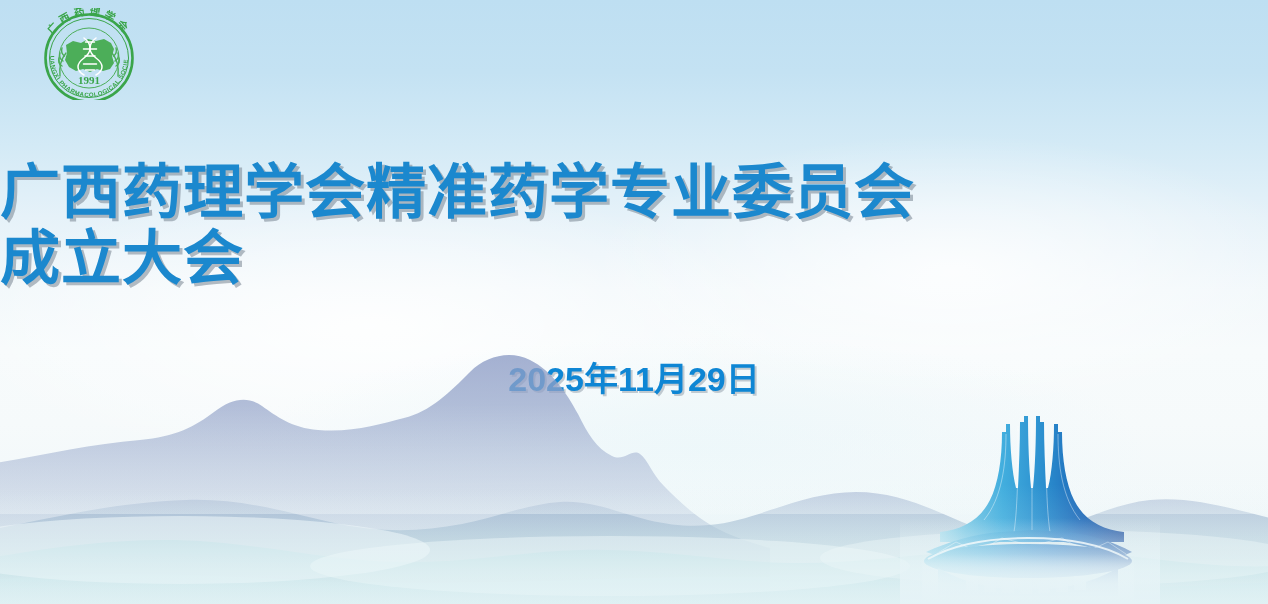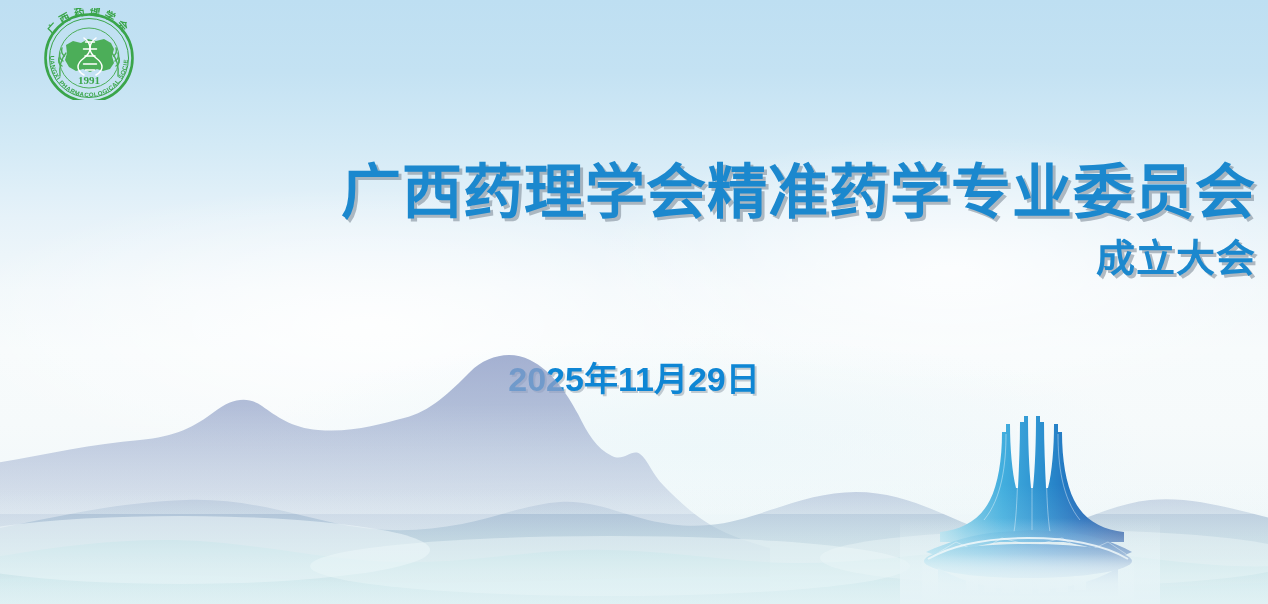--- a/index.html
+++ b/index.html
@@ -43,34 +43,34 @@
 
   
   .logo-wrap{
     position:absolute; left:26px; top:8px;
     width:126px; height:92px;
   }
   .logo-svg{ display:block; width:126px; height:92px; }
 
   
   .title-block{
-    position:absolute; left:0; right:12px; top:160px;
-    text-align:right;
+    position:absolute; left:0; right:4px; top:160px;
+    text-align:left;
   }
   .title-line{
     font-family:"Liberation Sans","DejaVu Sans",sans-serif;
     font-weight:bold;
     font-size:60px;
     line-height:66px;
     letter-spacing:1px;
     color:#1b88ce;
     text-shadow: 3px 3px 0 rgba(120,133,146,.55);
     white-space:nowrap;
   }
-  .title-line.second{ font-size:39px; }
+  .title-line.second{ font-size:60px; }
 
   .date-line{
     position:absolute; left:0; right:0; top:352px;
     text-align:center;
     font-family:"Liberation Sans","DejaVu Sans",sans-serif;
     font-weight:bold;
     font-size:34px;
     letter-spacing:0px;
     color:#0e86d4;
     text-shadow: 2px 2px 0 rgba(130,145,158,.45);

